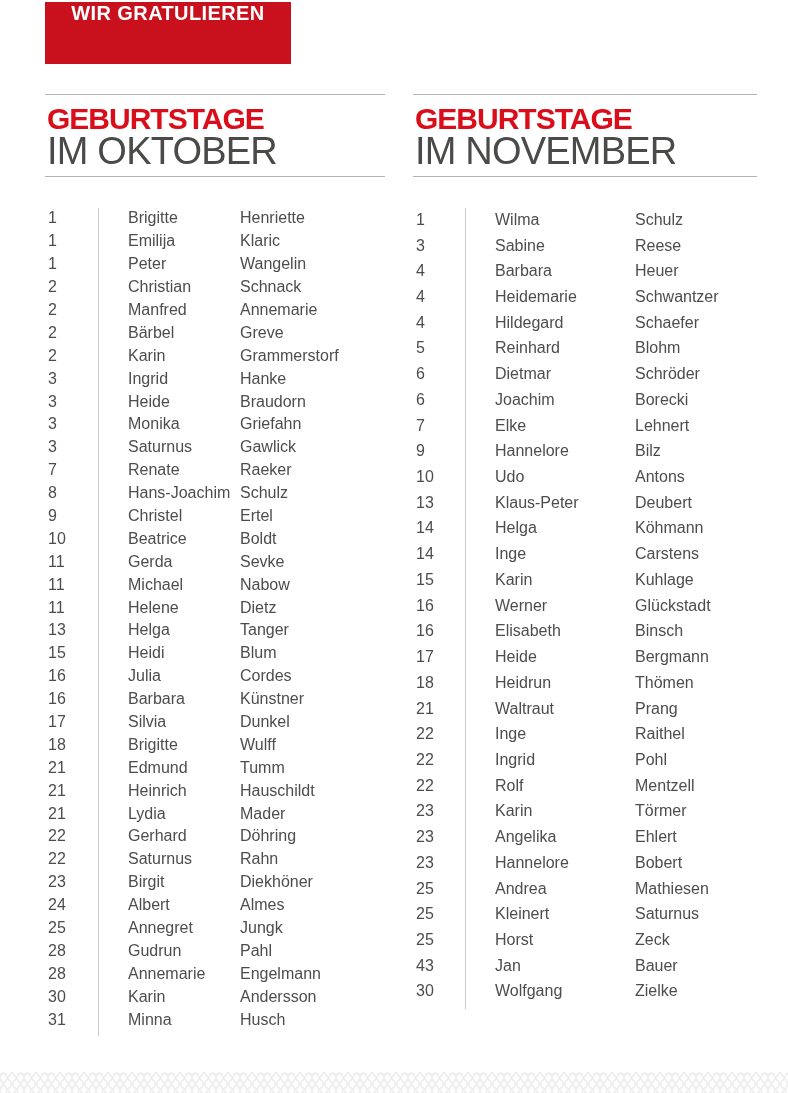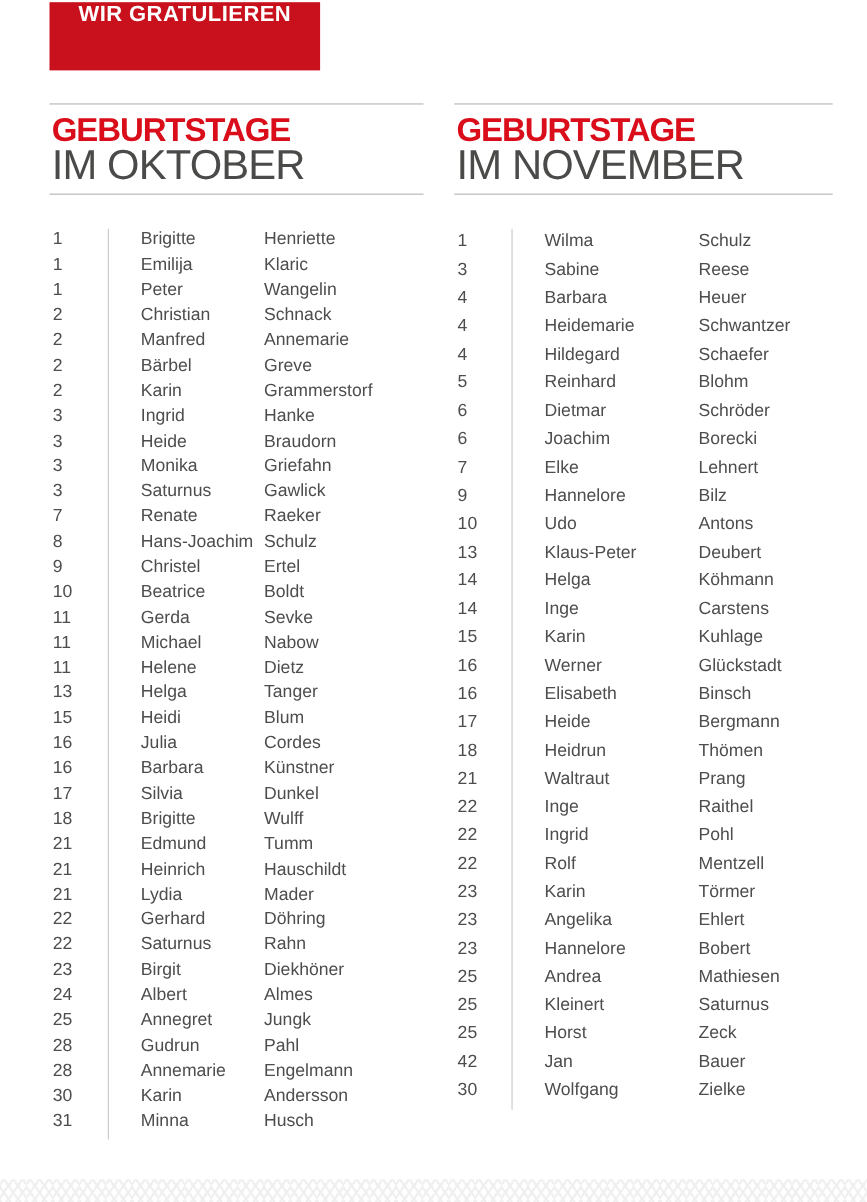--- a/index.html
+++ b/index.html
@@ -529,21 +529,21 @@
       </div>
 
       <div class="row">
         <span class="day">25</span>
         <span class="first">Horst</span>
         <span class="last">Zeck</span>
       </div>
 
 
       <div class="row">
-        <span class="day">42</span>
+        <span class="day">43</span>
         <span class="first">Jan</span>
         <span class="last">Bauer</span>
       </div>
 
       <div class="row">
         <span class="day">30</span>
         <span class="first">Wolfgang</span>
         <span class="last">Zielke</span>
       </div>
     </div>

